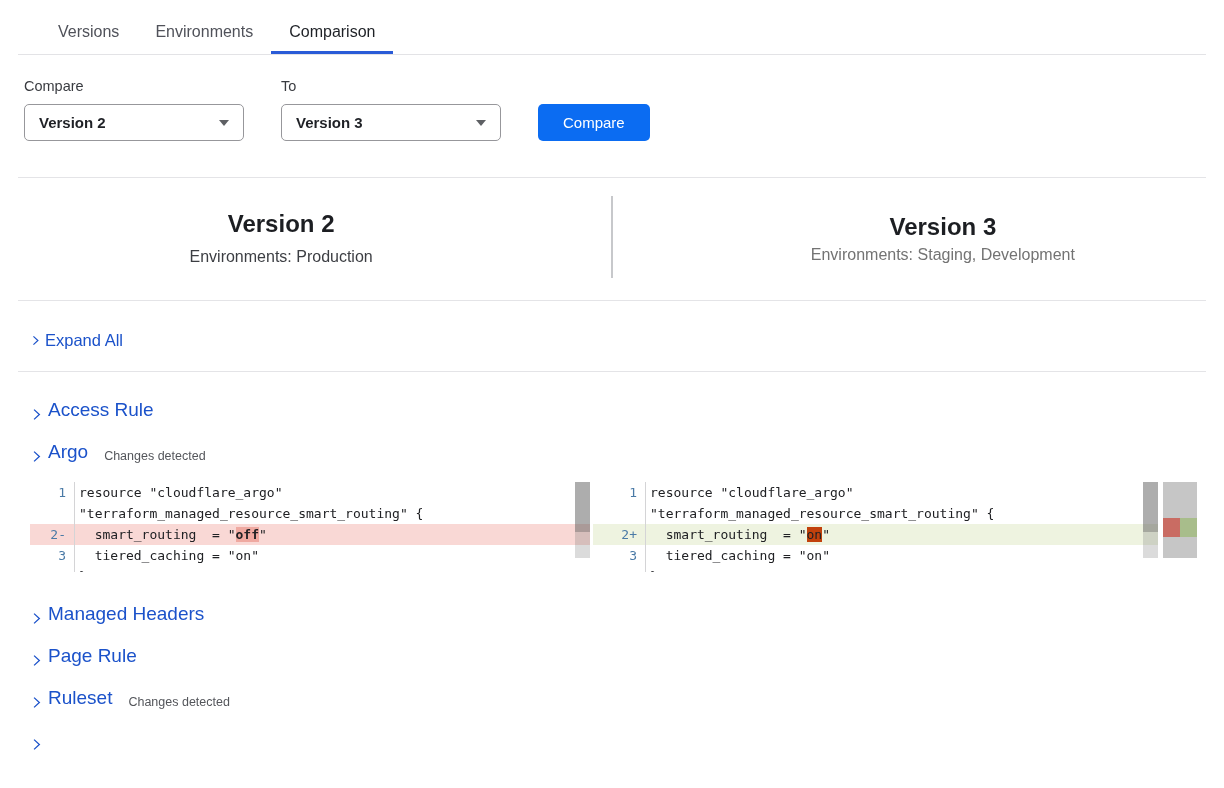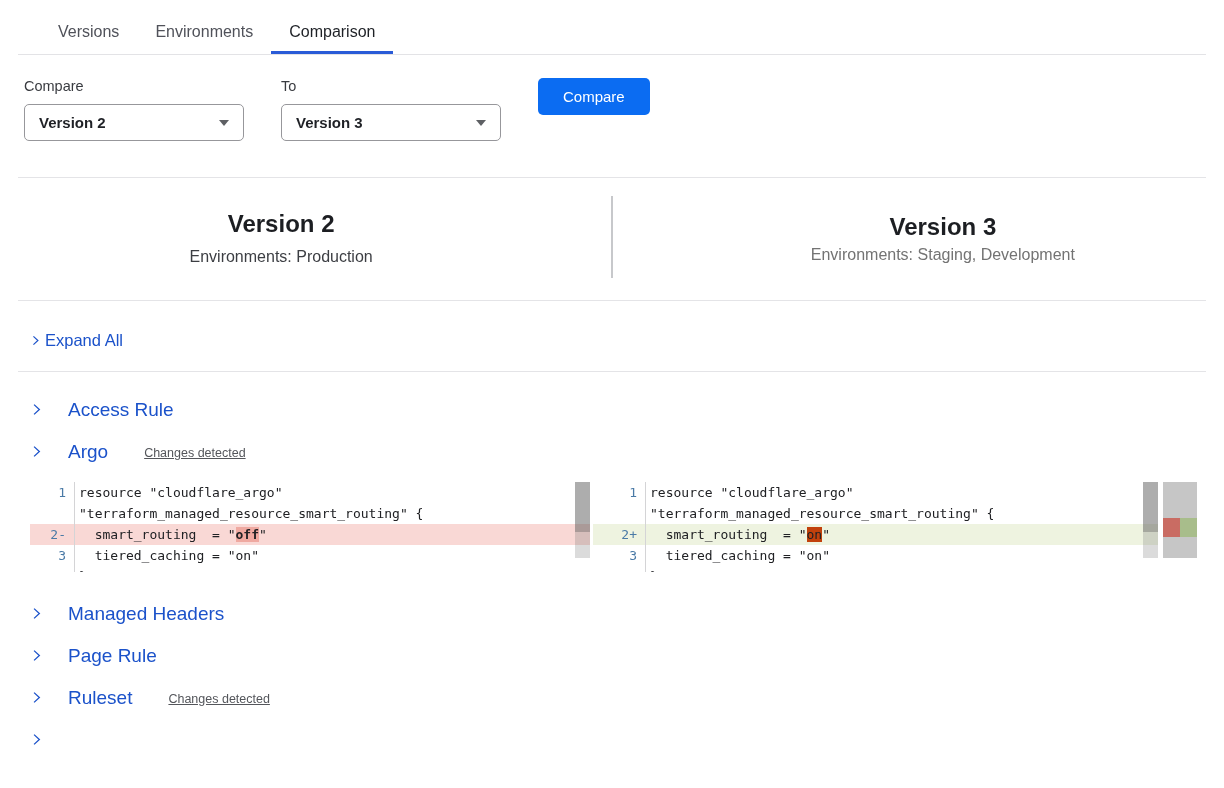--- a/index.html
+++ b/index.html
@@ -8,21 +8,21 @@
     width:1224px; height:788px; overflow:hidden; position:relative;
     font-family:"Liberation Sans", sans-serif; color:#1f2126;
   }
 
   
   .tabbar { display:flex; padding-left:22px; margin:4px 18px; border-bottom:1px solid #e3e3e6; }
   .tab { padding:19px 18px 13px; font-size:16px; color:#50525a; cursor:pointer; }
   .tab.active { color:#1e2126; font-weight:500; box-shadow:inset 0 -3px 0 #2a5bd7; }
 
   
-  .form-row { display:flex; align-items:flex-start; gap:37px; padding:19px 0 0 24px; margin-bottom:36px; }
+  .form-row { display:flex; align-items:flex-end; gap:37px; padding:19px 0 0 24px; margin-bottom:36px; }
   .form-col { display:flex; flex-direction:column; }
   .field-label { font-size:14.5px; color:#393b40; margin-bottom:10px; }
   .select {
     width:220px; height:37px; border:1px solid #97979b; border-radius:5px;
     display:flex; align-items:center; justify-content:space-between;
     padding:0 14px; cursor:pointer; background:#fff;
   }
   .select-value { font-size:15px; font-weight:700; color:#1f2126; }
   .caret { width:0; height:0; border-left:5px solid transparent; border-right:5px solid transparent; border-top:6px solid #5e6064; }
   .btn-primary {
@@ -38,24 +38,24 @@
   .ver-title { font-size:24px; font-weight:600; color:#1c1e22; }
   .ver-sub { font-size:16px; color:#3c3e43; line-height:27px; margin-top:5px; }
   .ver-sub2 { font-size:16px; color:#737373; line-height:27px; }
   .vline { width:1.5px; background:#c7c8cb; margin:8px 73px 14px; align-self:stretch; }
 
   
   .expand-row { display:flex; align-items:center; gap:4px; padding:30px 0 21px 30px; color:#1b52ca; cursor:pointer; }
   .expand-label { font-size:16.5px; }
 
   
-  .section-row { display:flex; align-items:center; gap:25px; margin:19px 0 0 30px; height:23px; color:#1b52ca; cursor:pointer; }
+  .section-row { display:flex; align-items:flex-end; gap:5px; margin:19px 0 0 30px; height:23px; color:#1b52ca; cursor:pointer; }
   .section-row.first { margin-top:26px; }
   .section-label { font-size:19px; }
-  .section-badge { font-size:12.5px; color:#54565b; margin-left:11px; padding-top:2px;text-decoration:underline; }
+  .section-badge { font-size:12.5px; color:#54565b; margin-left:11px; padding-top:2px; }
   .chev { flex:none; display:flex; }
 
   
   .diff { display:flex; margin:19px 0 0 30px; height:90px; }
   .pane { position:relative; overflow:hidden; height:90px; }
   .pane.left  { width:560px; margin-right:3px; }
   .pane.right { width:565px; }
   .crow { display:flex; height:21px; line-height:21px;
           font-family:"DejaVu Sans Mono","Liberation Mono",monospace; font-size:13px; color:#202124; }
   .crow.clip { height:6px; overflow:hidden; }

